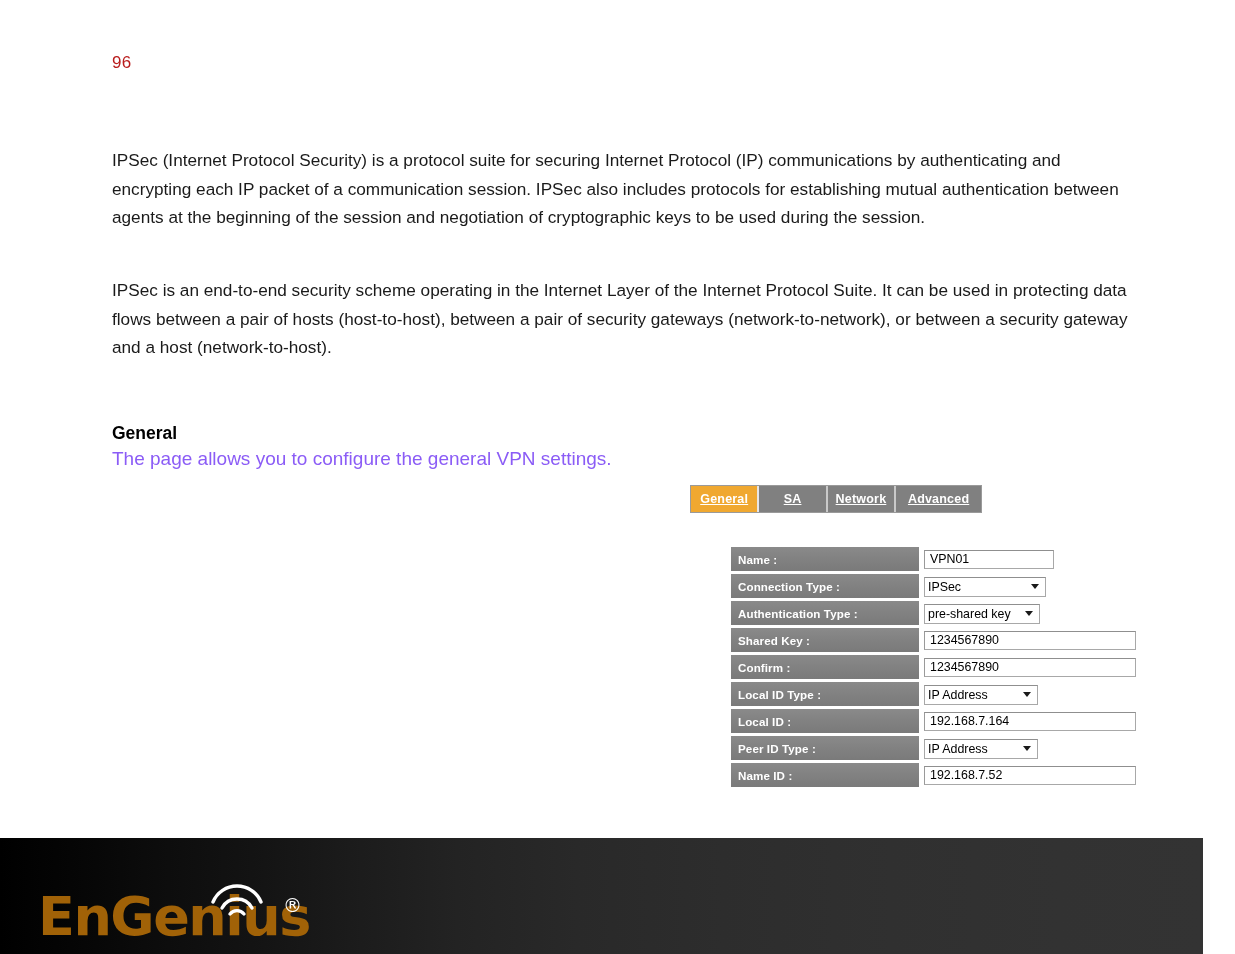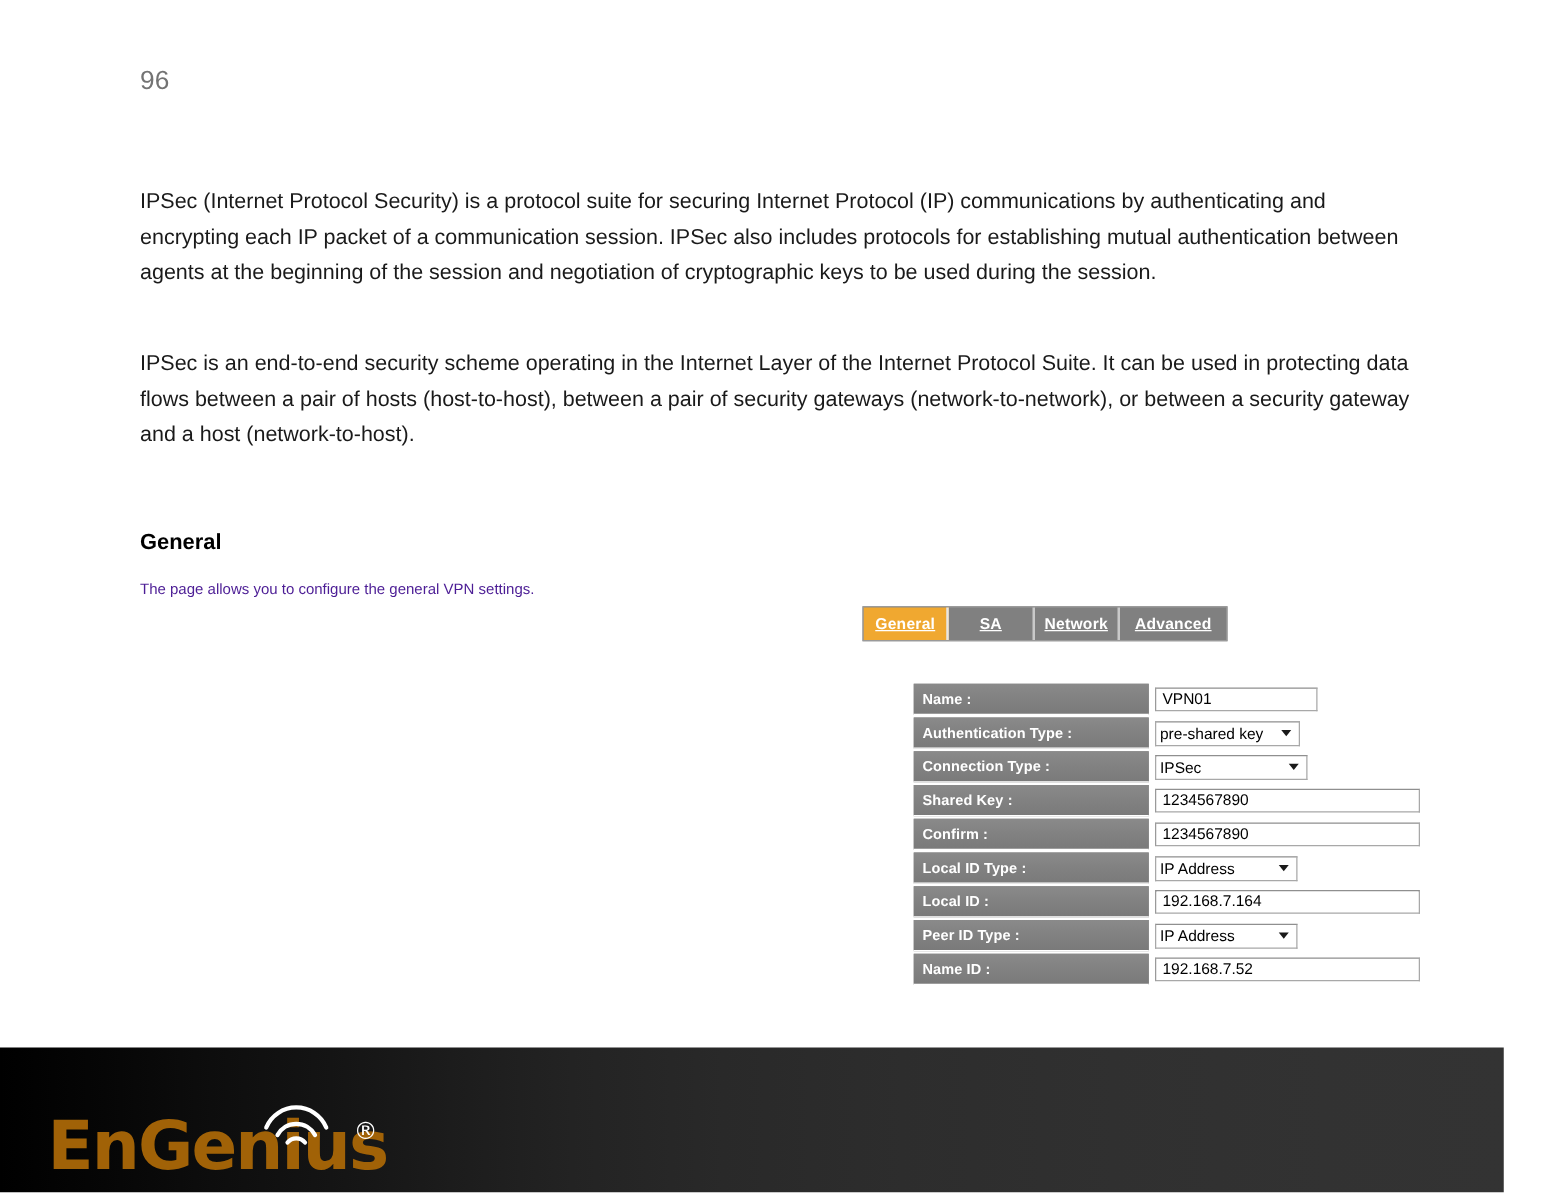--- a/index.html
+++ b/index.html
@@ -21,22 +21,22 @@
     left: 0; top: 0;
     width: 1235px;
     height: 838px;
     background: #ffffff;
   }
 
   .page-number {
     position: absolute;
     left: 112px;
     top: 53px;
-    font-size: 21px;
-    color: #737373;
+    font-size: 17px;
+    color: #b91c1c;
     letter-spacing: 0.2px;
   }
 
   .section-heading {
     position: absolute;
     left: 112px;
     top: 113px;
     font-size: 19.5px;
     font-weight: bold;
     color: #000000;
@@ -62,23 +62,23 @@
     left: 112px;
     top: 423px;
     font-size: 17.5px;
     font-weight: bold;
     color: #000000;
   }
 
   .intro-line {
     position: absolute;
     left: 112px;
-    top: 464px;
-    font-size: 12px;
-    color: #4c1d95;
+    top: 448px;
+    font-size: 19px;
+    color: #8b5cf6;
   }
 
   
   .ui-shot {
     position: absolute;
     left: 690px;
     top: 485px;
     width: 450px;
     height: 320px;
   }
@@ -271,34 +271,34 @@
     <div class="form-table">
 
       <div class="form-row">
         <div class="cell-label">Name :</div>
         <div class="cell-field">
           <div class="txt-input w-name">VPN01</div>
         </div>
       </div>
 
       <div class="form-row">
+        <div class="cell-label">Connection Type :</div>
+        <div class="cell-field">
+          <div class="sel w-sel-conn">
+            <span class="val">IPSec</span>
+            <span class="arrow"></span>
+          </div>
+        </div>
+      </div>
+
+      <div class="form-row">
         <div class="cell-label">Authentication Type :</div>
         <div class="cell-field">
           <div class="sel w-sel-auth">
             <span class="val">pre-shared key</span>
-            <span class="arrow"></span>
-          </div>
-        </div>
-      </div>
-
-      <div class="form-row">
-        <div class="cell-label">Connection Type :</div>
-        <div class="cell-field">
-          <div class="sel w-sel-conn">
-            <span class="val">IPSec</span>
             <span class="arrow"></span>
           </div>
         </div>
       </div>
 
       <div class="form-row">
         <div class="cell-label">Shared Key :</div>
         <div class="cell-field">
           <div class="txt-input w-wide">1234567890</div>
         </div>

